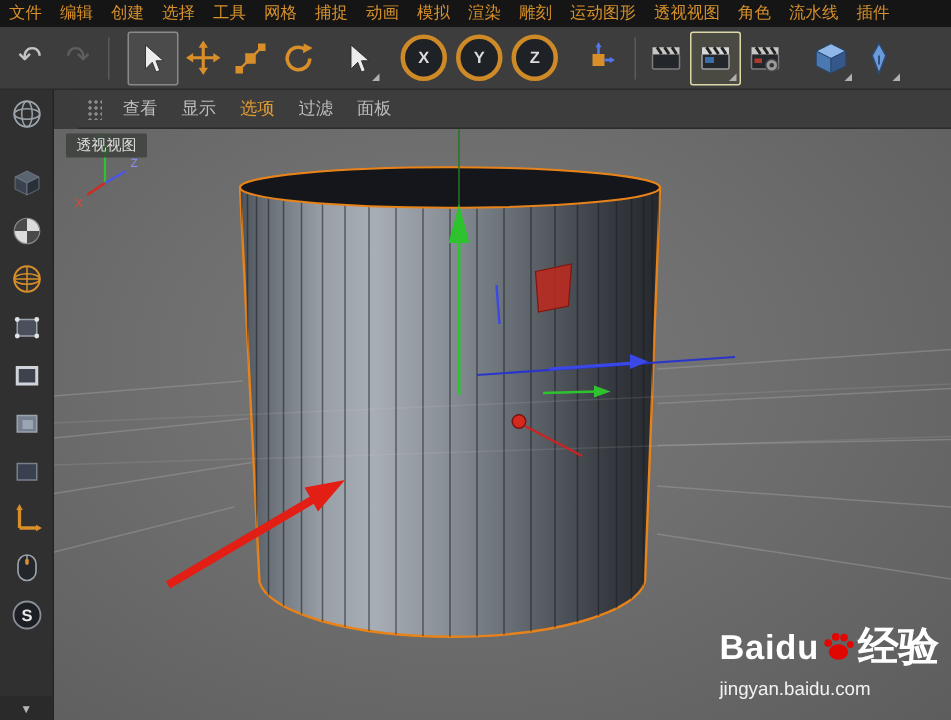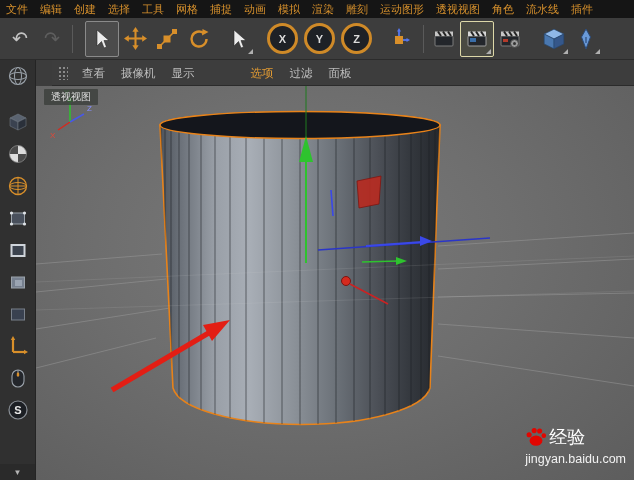--- a/index.html
+++ b/index.html
@@ -24,40 +24,40 @@
            margin:0 3px;flex:0 0 auto;}
   .corner{position:absolute;right:2px;bottom:2px;width:0;height:0;
           border-left:5px solid transparent;border-bottom:5px solid #b0b0b0;}
   .ml8{margin-left:8px;} .ml12{margin-left:12px;}
   
   .vmenu{position:absolute;left:52px;top:60px;width:598px;height:26px;background:#3d3d3d;
          border-bottom:1px solid #2b2b2b;display:flex;align-items:center;box-sizing:border-box;}
   .vmenu .dots{width:10px;height:14px;margin:0 6px 0 6px;
         background-image:radial-gradient(#8a8a8a 1px,transparent 1.2px);background-size:4px 4px;}
   .vmenu .vi{padding:0 8px;font-size:11.5px;color:#bdbdbd;line-height:26px;cursor:default;}
-  .vmenu .vi.active{color:#e09a33;margin-left:40px;}
+  .vmenu .vi.active{color:#e09a33;}
   
   .leftbar{position:absolute;left:0;top:60px;width:36px;height:420px;background:#303030;
            border-right:1px solid #242424;display:flex;flex-direction:column;align-items:center;box-sizing:border-box;}
   .licon{width:30px;height:30px;display:flex;align-items:center;justify-content:center;margin:1px 0;flex:0 0 auto;}
   .gap{height:14px;flex:0 0 auto;}
   .lb-arrow{margin-top:auto;width:100%;height:16px;display:flex;align-items:center;justify-content:center;
             font-size:8px;color:#b5b5b5;background:#2a2a2a;}
   
   .viewport{position:absolute;left:36px;top:86px;width:598px;height:394px;
             background:radial-gradient(ellipse at 45% 40%,#7a7a7a 0%,#6e6e6e 45%,#5d5d5d 100%);overflow:hidden;}
   .vplabel{position:absolute;left:8px;top:3px;padding:1px 7px;font-size:10px;color:#dedede;
            background:rgba(58,62,58,.78);border-radius:1px;}
   .vp-svg{position:absolute;left:0;top:0;}
   
   .wm{position:absolute;right:8px;bottom:14px;color:#fff;text-align:left;}
   .wm-row{display:flex;align-items:center;gap:2px;}
   .wm-brand{font-size:23px;font-weight:bold;letter-spacing:.5px;}
-  .wm-suffix{font-size:18px;font-weight:normal;}
-  .wm-url{font-size:12.5px;color:#f2f2f2;margin-top:3px;text-align:center;}
+  .wm-suffix{font-size:27px;font-weight:bold;}
+  .wm-url{font-size:12.5px;color:#f2f2f2;margin-top:3px;}
 </style>
 </head>
 <body>
 
 <div class="stage">
 
   <div class="menubar">
     <span class="mi">文件</span>
     <span class="mi">编辑</span>
     <span class="mi">创建</span>
@@ -203,21 +203,20 @@
         <path d="M11 1 L15.5 9 L11 21 L6.5 9 Z" fill="#6a9ad8" stroke="#2a4a78"></path>
         <line x1="11" y1="9" x2="11" y2="15" stroke="#2a4a78" stroke-width="1.2"></line>
       </svg>
       <span class="corner"></span>
     </div>
   </div>
 
   <div class="vmenu">
     <span class="dots"></span>
     <span class="vi">查看</span>
-    <span class="vi">摄像机</span>
     <span class="vi">显示</span>
     <span class="vi active">选项</span>
     <span class="vi">过滤</span>
     <span class="vi">面板</span>
   </div>
 
   <div class="leftbar">
     <div class="licon">
       <svg width="22" height="22" viewBox="0 0 22 22">
         <circle cx="11" cy="11" r="8.5" fill="none" stroke="#9aa2aa" stroke-width="1.2"></circle>
@@ -399,20 +398,21 @@
       <g>
         <line x1="76" y1="304" x2="176" y2="245" stroke="#e31e14" stroke-width="5.5"></line>
         <polygon points="194,234 176,255 167,239" fill="#e31e14"></polygon>
       </g>
     </svg>
 
     <div class="vplabel">透视视图</div>
 
     <div class="wm">
       <div class="wm-row">
+        <span class="wm-brand">Baidu</span>
         <svg width="22" height="22" viewBox="0 0 24 24">
           <g fill="#e10601">
             <ellipse cx="12" cy="16" rx="7" ry="5.6"></ellipse>
             <circle cx="4.5" cy="9.5" r="2.8"></circle>
               <circle cx="10" cy="5" r="2.8"></circle>
             <circle cx="16" cy="5.5" r="2.8"></circle>
               <circle cx="20.5" cy="10.5" r="2.5"></circle>
           </g>
         </svg>
         <span class="wm-suffix">经验</span>

